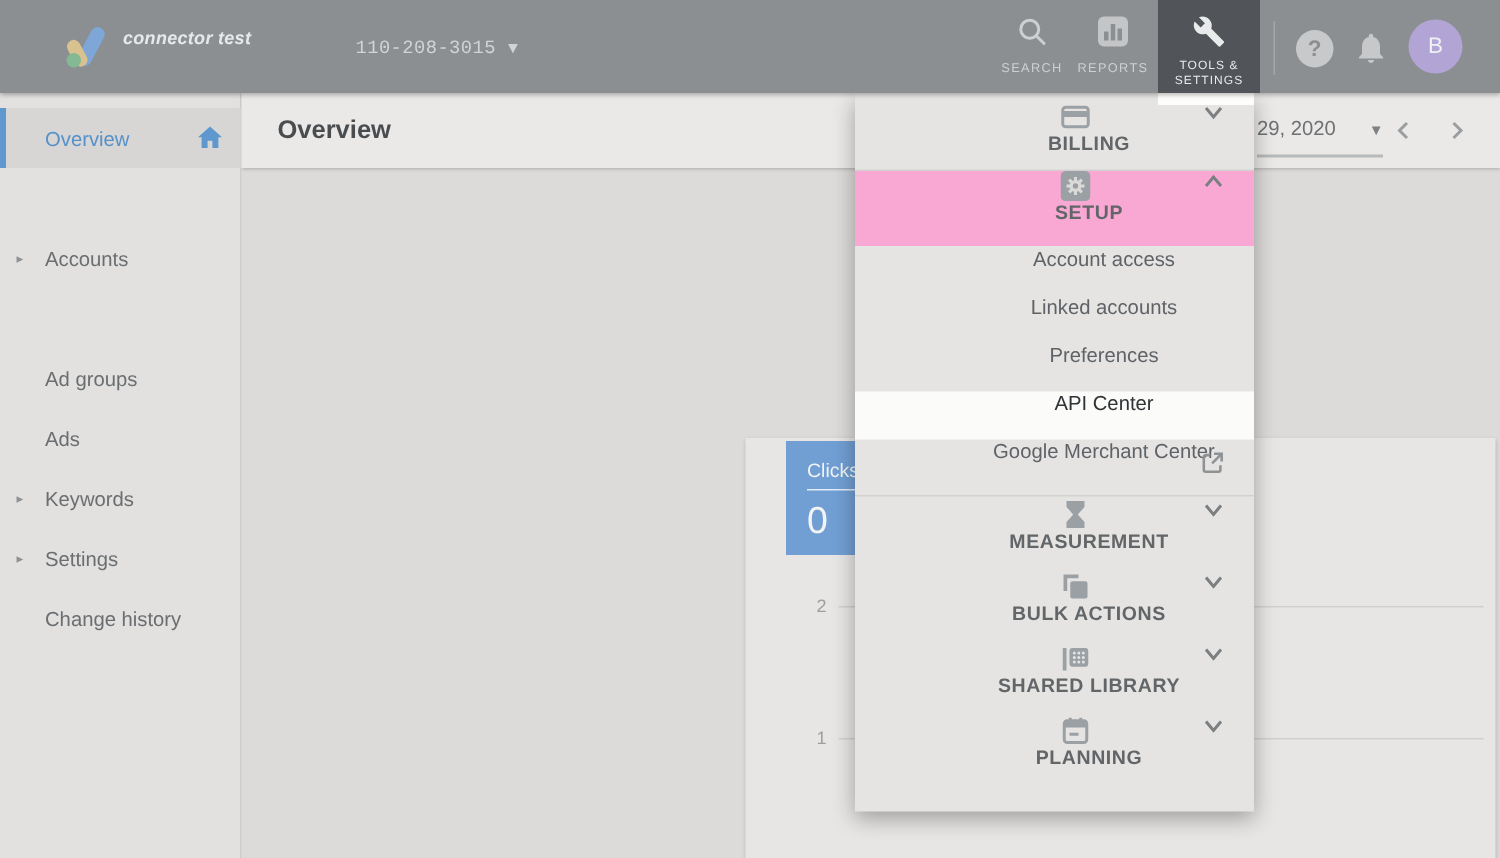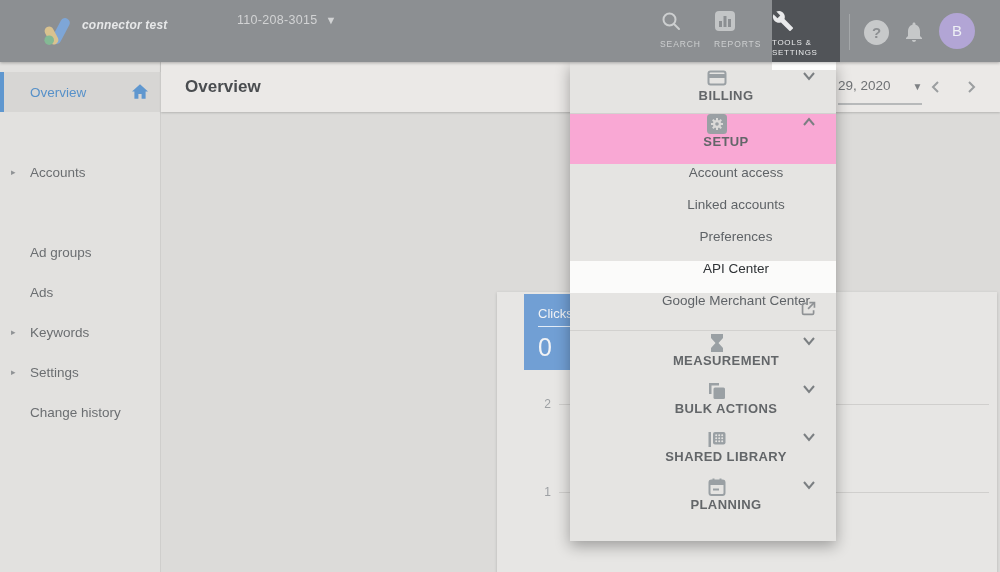--- a/index.html
+++ b/index.html
@@ -8,24 +8,24 @@
     position:relative; overflow:hidden;
     font-family:"Liberation Sans", sans-serif;
     background:#dcdbd9;
   }
   
   .topbar { position:absolute; left:0; top:0; width:1000px; height:62px;
     background:#8c8f92; box-shadow:0 1px 3px rgba(0,0,0,.28); z-index:30; }
   .logo { position:absolute; left:42px; top:16px; }
   .brand { position:absolute; left:82px; top:18px; font-size:12px; font-weight:bold;
     color:#e7e8e9; letter-spacing:.2px;font-style:italic; }
-  .acct { position:absolute; left:237px; top:13px; font-size:12.5px; color:#d2d3d4;
-    letter-spacing:.3px; cursor:pointer; }
+  .acct { position:absolute; left:237px; top:25px; font-size:12.5px; color:#d2d3d4;
+    letter-spacing:.3px; cursor:pointer;font-family:Liberation Mono, monospace; }
   .acct .caret { font-size:11px; margin-left:8px; }
-  .nav-item { position:absolute; top:10px; width:56px; height:50px; text-align:left;
+  .nav-item { position:absolute; top:10px; width:56px; height:50px; text-align:center;
     color:#cdcfd0; cursor:pointer; }
   .nav-item .lbl { font-size:8.5px; letter-spacing:.9px; margin-top:3px; }
   .nav-search { left:660px; }
   .nav-reports { left:714px; }
   .nav-tools { left:772px; top:0; width:68px; height:62px; background:#515458;
     padding-top:10px; color:#e9eaeb; }
   .nav-tools .lbl { font-size:8px; line-height:10px; letter-spacing:.7px; margin-top:2px; }
   .topbar-divider { position:absolute; left:849px; top:14px; width:1px; height:36px;
     background:#a4a7a9; }
   .help-btn { position:absolute; left:864px; top:20px; width:25px; height:25px;

